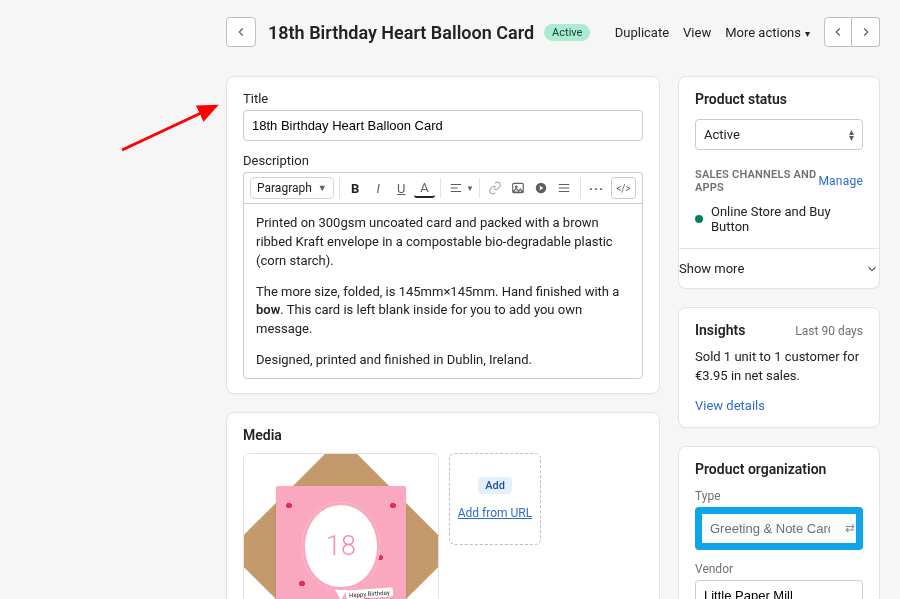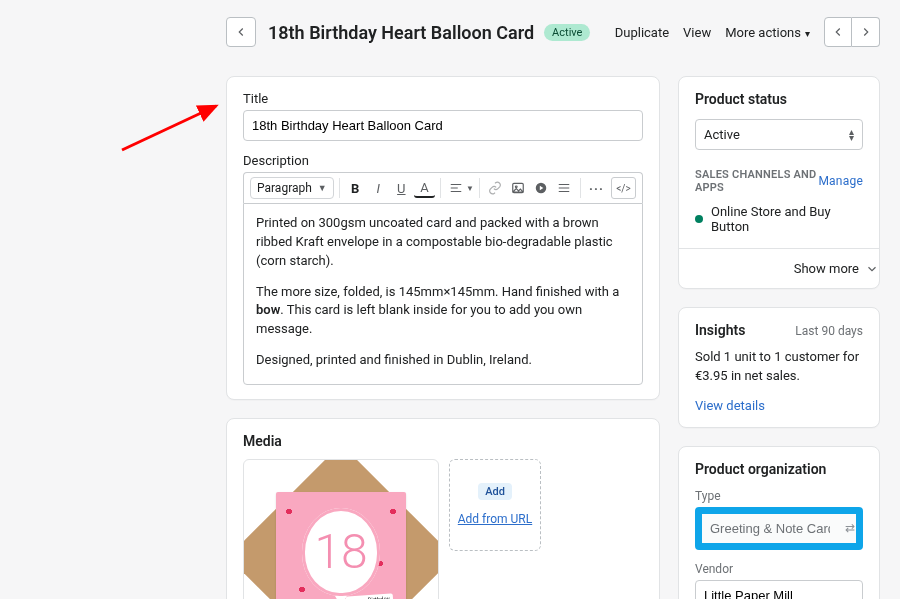--- a/index.html
+++ b/index.html
@@ -106,21 +106,21 @@
     cursor: pointer;
     border-radius: 3px;
   }
   .rte-btn.bold { font-weight: 700; color:#202223; }
   .rte-btn.ital { font-style: italic; }
   .rte-btn.under { text-decoration: underline; }
   .rte-sep { width:1px; height:20px; background:#e1e3e5; margin:0 3px; }
   .rte-body {
     border: 1px solid #c9cccf;
     border-radius: 0 0 4px 4px;
-    padding: 10px 12px 14px;
+    padding: 10px 12px 8px;
     font-size: 13px;
     line-height: 1.45;
     color: #202223;
   }
   .rte-body p { margin-bottom: 12px; }
   .rte-body p:last-child { margin-bottom: 0; }
   .rte-body b { font-weight: 600; }
 
   .media-head { font-size: 14px; font-weight: 600; padding: 14px 16px 10px; }
   .media-row { display: flex; gap: 10px; padding: 0 16px 16px; }
@@ -161,21 +161,21 @@
       radial-gradient(circle at 90% 15%, #e32e5c 3px, transparent 3px),
       radial-gradient(circle at 45% 90%, #e32e5c 3px, transparent 3px);
   }
   .balloon {
     position:absolute; left:50%; top:46%;
     transform: translate(-50%,-50%);
     width:78px; height:88px;
     background:#fff;
     border-radius: 50% 50% 48% 48%;
     display:flex; align-items:center; justify-content:center;
-    font-size:48px; font-weight:300; color:#f48fb1;
+    font-size:27px; font-weight:300; color:#f48fb1;
     box-shadow: inset 0 0 0 3px #f9a8c0;
   }
   .balloon::after{
     content:""; position:absolute; bottom:-10px; left:50%;
     transform:translateX(-50%);
     border-left:6px solid transparent;
     border-right:6px solid transparent;
     border-top:10px solid #fff;
   }
   .tag {
@@ -218,21 +218,21 @@
   }
   .manage { color:#2c6ecb; font-size:12px; font-weight:400; cursor:pointer; }
   .channel-row { display:flex; align-items:center; gap:8px; margin-top:10px; font-size:13px; }
   .dot-green { width:8px; height:8px; border-radius:50%; background:#008060; flex:none; }
   .showmore {
     border-top: 1px solid #e1e3e5;
     text-align:center;
     padding: 12px 0;
     font-size: 13px;
     cursor:pointer;
-    display:flex; align-items:center; justify-content:flex-end; gap:6px;
+    display:flex; align-items:center; justify-content:space-between; gap:6px;
   }
 
   .insights-head {
     display:flex; justify-content:space-between; align-items:baseline; margin-bottom:10px;
   }
   .muted { color:#6d7175; font-size:12px; }
   .link { color:#2c6ecb; font-size:13px; cursor:pointer; }
 
   .org-section { padding: 14px 16px 16px; }
   .type-field { position: relative; }

